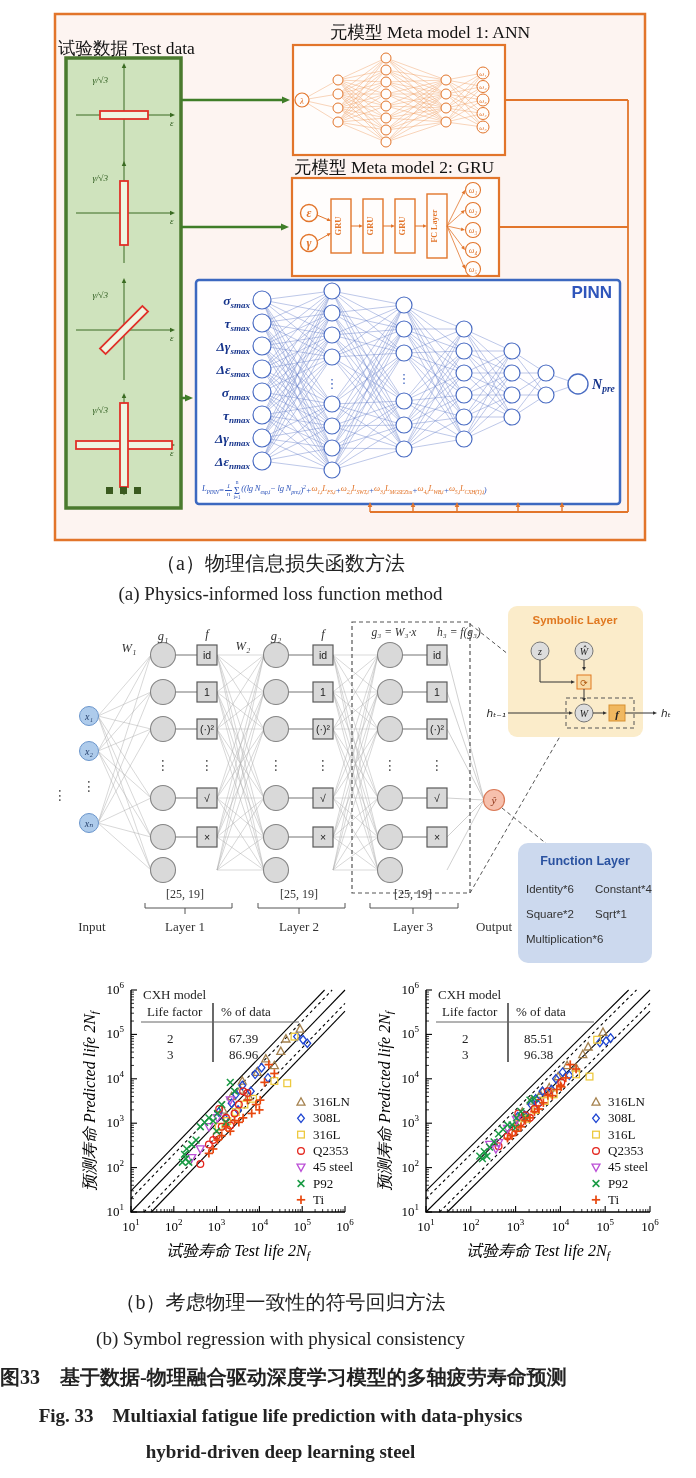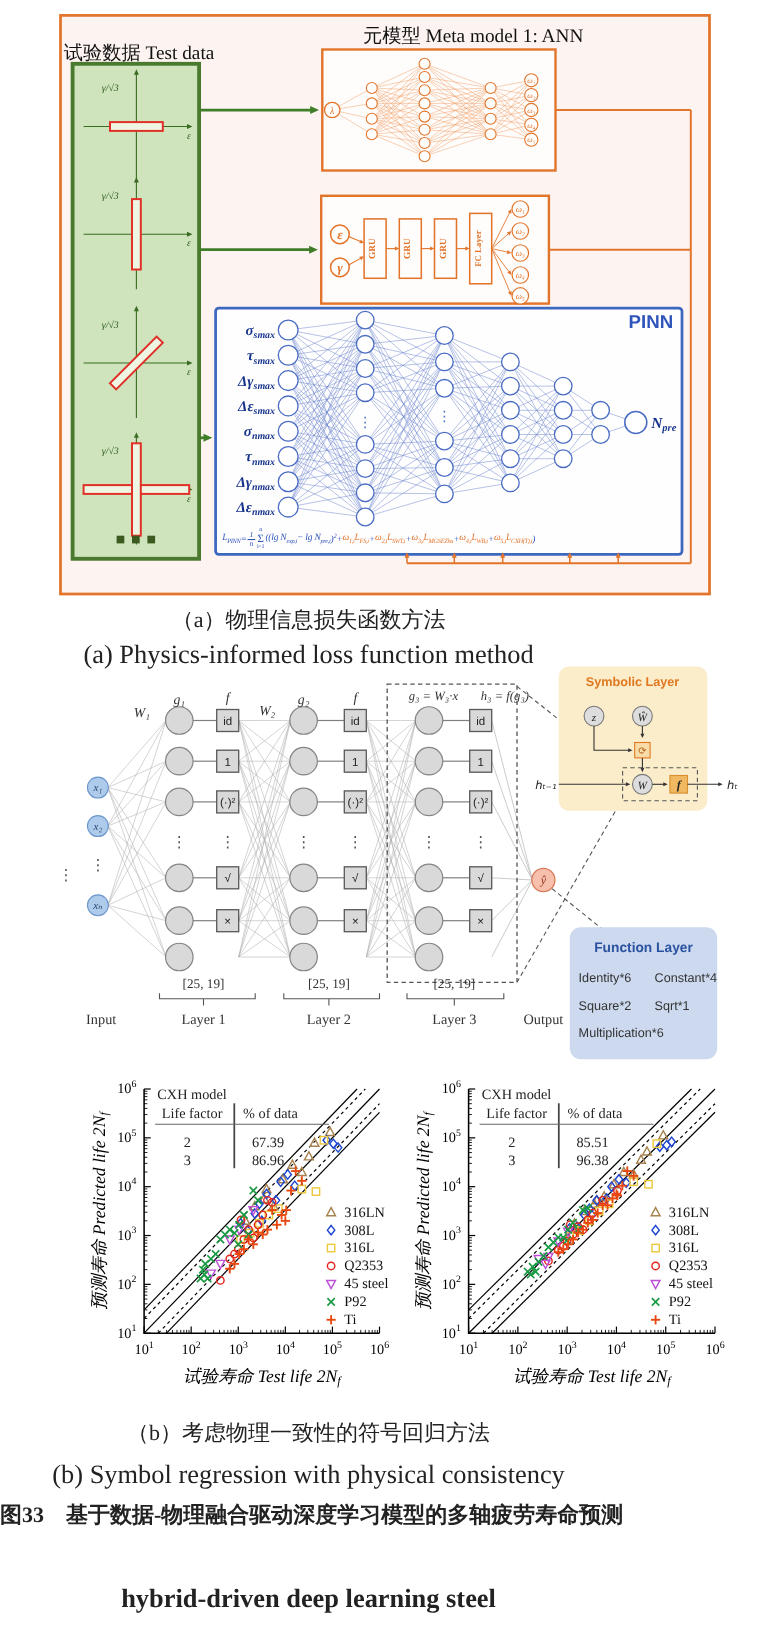--- a/index.html
+++ b/index.html
@@ -2,21 +2,21 @@
 <html><head>
 <meta charset="utf-8">
 <style>
   html,body{margin:0;padding:0;background:#ffffff;}
   .page{position:relative;width:696px;height:1478px;background:#ffffff;
         font-family:"Liberation Serif","DejaVu Serif",serif;overflow:hidden;}
   .abs{position:absolute;}
   .overlay-label{color:#111;font-size:17.5px;white-space:nowrap;}
   .caption{width:561px;text-align:center;color:#222;font-size:20px;white-space:nowrap;}
   .caption.bold{font-weight:bold;}
-  .caption.en{font-size:24px;}
+  .caption.en{font-size:19px;}
   svg{position:absolute;left:0;top:0;}
   #formula{display:flex;align-items:center;white-space:nowrap;
            font-size:8.6px;font-style:italic;letter-spacing:-0.2px;line-height:1;}
   #formula sub{font-size:5.8px;letter-spacing:-0.3px;}
   #formula sup{font-size:5.8px;}
   #formula .stk{display:inline-flex;flex-direction:column;align-items:center;
                 font-size:5.5px;font-style:normal;margin:0 1px;}
   #formula .stk .mid{font-size:10px;line-height:0.9;}
   #formula .frc{display:inline-flex;flex-direction:column;align-items:center;
                 font-size:7px;margin:0 1px;}
@@ -1275,20 +1275,21 @@
           <line x1="596" y1="1195.6" x2="596" y2="1204" stroke="#e8480f" stroke-width="1.7"></line>
           <text x="608" y="1203.8" font-family="&quot;Liberation Serif&quot;,&quot;DejaVu Serif&quot;,&quot;DejaVu Sans&quot;,serif" font-size="13px" fill="#111">Ti</text>
         </g>
         <text x="538" y="1256" font-family="&quot;Liberation Serif&quot;,&quot;DejaVu Serif&quot;,&quot;DejaVu Sans&quot;,serif" font-size="16px" fill="#000" text-anchor="middle" font-style="italic">试验寿命 Test life 2N<tspan dy="3" font-size="11px">f</tspan></text>
         <text x="390" y="1101" font-family="&quot;Liberation Serif&quot;,&quot;DejaVu Serif&quot;,&quot;DejaVu Sans&quot;,serif" font-size="16px" fill="#000" text-anchor="middle" font-style="italic" transform="rotate(-90 390 1101)">预测寿命 Predicted life 2N<tspan dy="3" font-size="11px">f</tspan></text>
       </g>
     </svg>
 
   <div class="abs overlay-label" style="left:58px;top:36px;text-align:center;">试验数据 Test data</div>
   <div class="abs overlay-label" style="left:294px;top:20px;margin-left:36px;">元模型 Meta model 1: ANN</div>
+  <div class="abs overlay-label" style="left:294px;top:155px;">元模型 Meta model 2: GRU</div>
 
   <div id="formula" class="abs" style="left:202px;top:477px;width:418px;height:26px;">
       <span style="color: rgb(47, 85, 187);">L<sub>PINN</sub></span>
       <span style="color: rgb(47, 85, 187);"> = </span>
       <span class="frc" style="color: rgb(47, 85, 187);">
         <span>1</span>
         <span class="bot">n</span>
       </span>
       <span class="stk" style="color: rgb(47, 85, 187);">
         <span>n</span>
@@ -1316,14 +1317,15 @@
       <span style="color: rgb(47, 85, 187);">)</span>
     </div>
 
   <div class="abs caption" style="top:550px;">（a）物理信息损失函数方法</div>
   <div class="abs caption en" style="top:583px;">(a) Physics-informed loss function method</div>
 
   <div class="abs caption en" style="top:1328px;">(b) Symbol regression with physical consistency</div>
   <div class="abs caption" style="top:1289px;">（b）考虑物理一致性的符号回归方法</div>
 
   <div class="abs caption bold" style="top:1364px;">图33　基于数据-物理融合驱动深度学习模型的多轴疲劳寿命预测</div>
+  <div class="abs caption bold en" style="top:1403px;">Fig. 33　Multiaxial fatigue life prediction with data-physics</div>
   <div class="abs caption bold en" style="top:1441px;">hybrid-driven deep learning steel</div>
 </div>
 
 </body></html>

